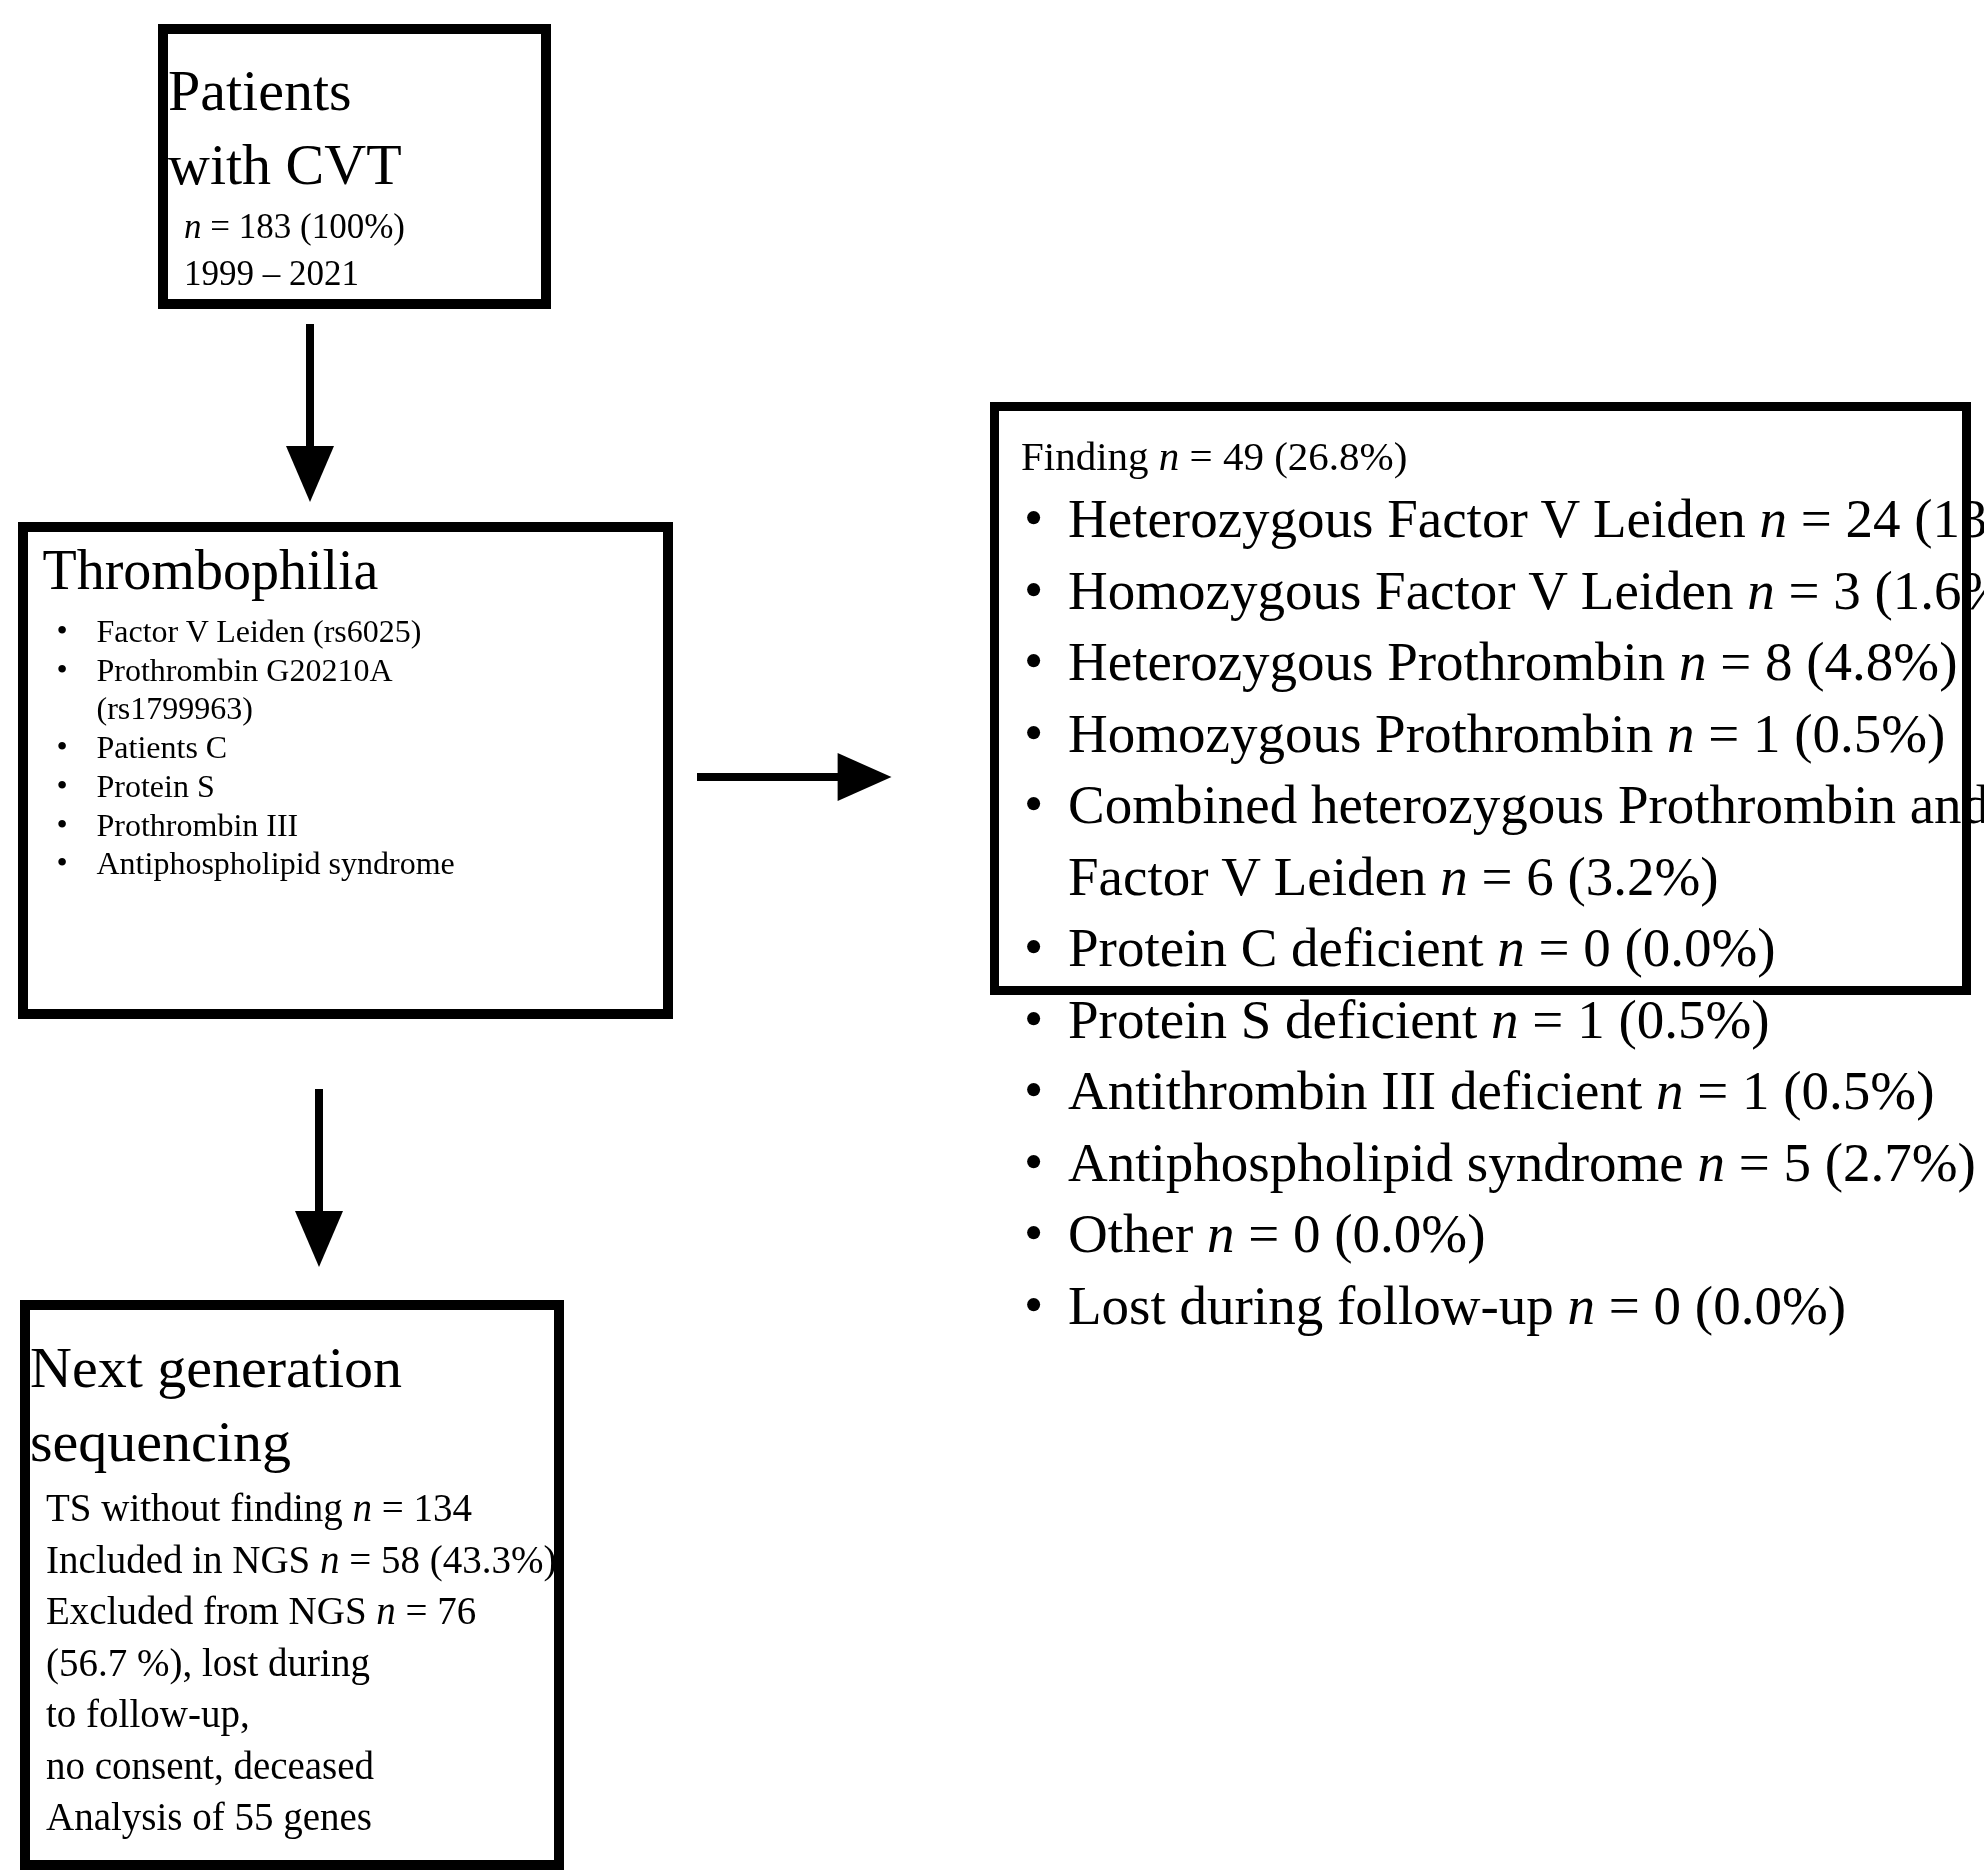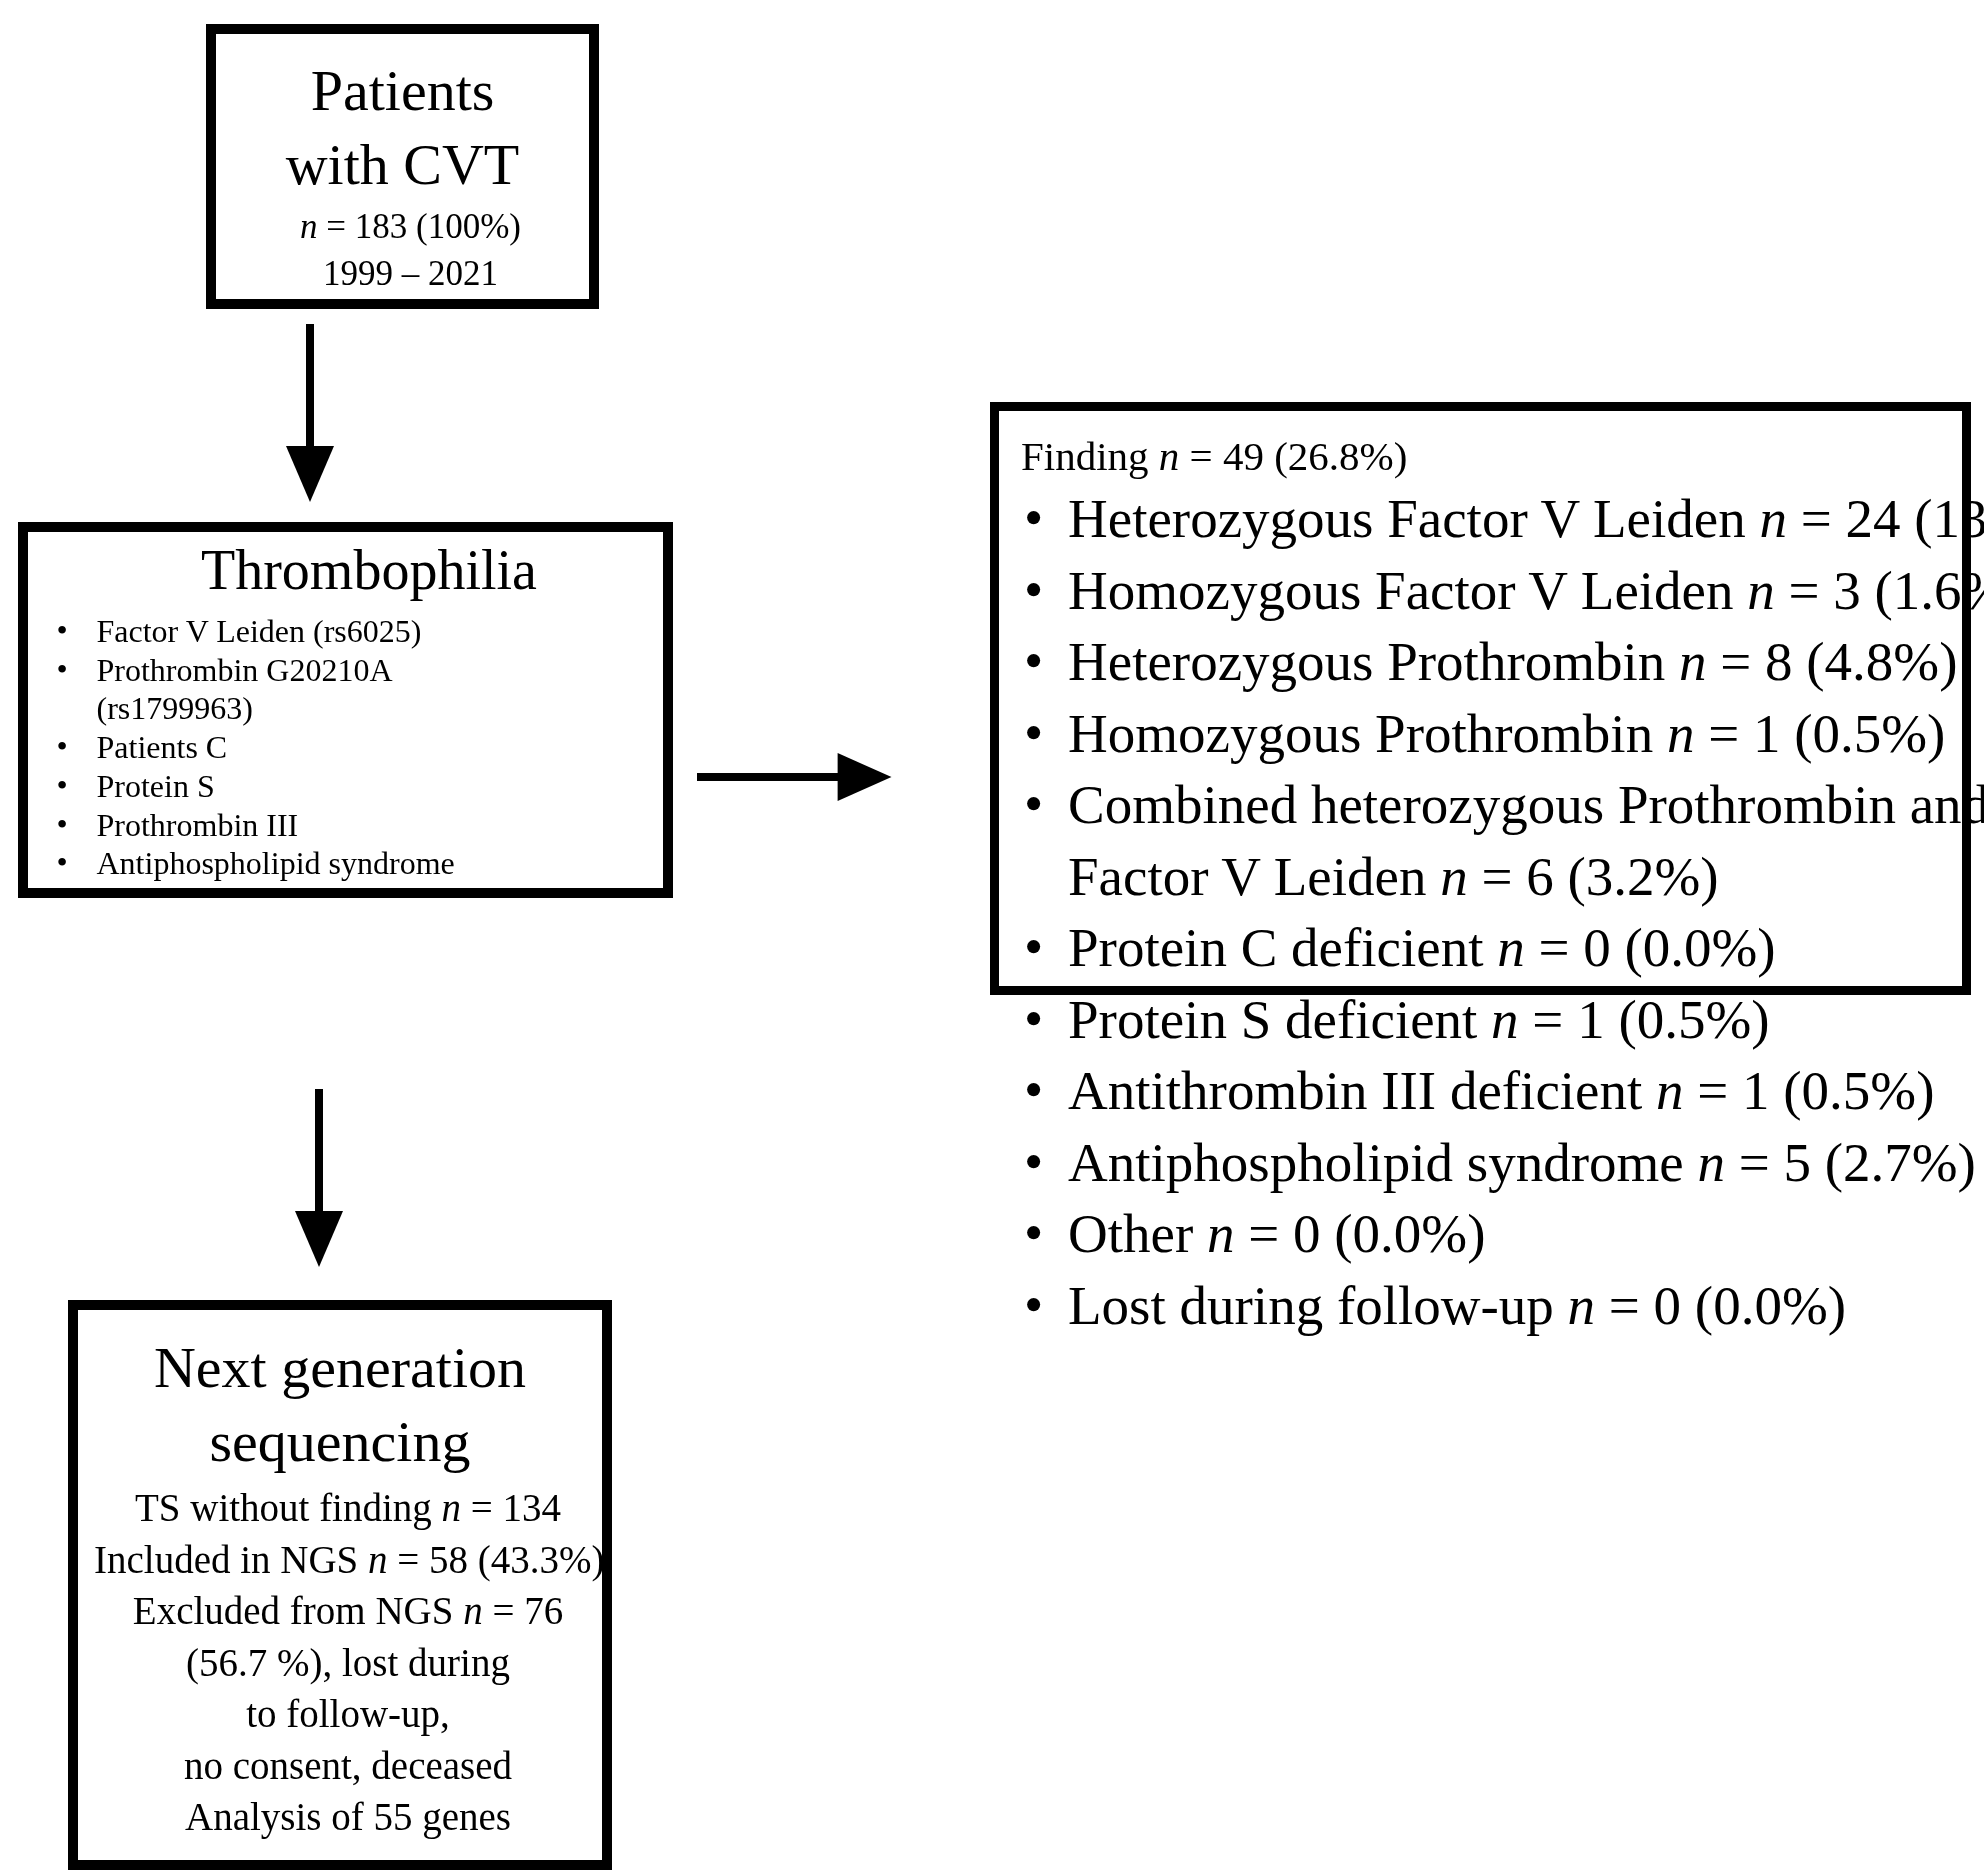--- a/index.html
+++ b/index.html
@@ -10,31 +10,31 @@
     color:#000000;
     font-family:"Liberation Serif", serif;
     overflow:hidden;
   }
   .box{
     position:absolute;
     border:10px solid #000000;
     background:#ffffff;
     box-sizing:border-box;
   }
-  .centered{text-align:center;margin-left:48px;}
+  .centered{text-align:left;}
   .box-title{font-size:56px;line-height:1.27;font-weight:400;}
   .title-xl{font-size:58px;}
   .body-lines{font-size:35px;line-height:1.33;padding-left:16px;}
   .line{white-space:nowrap;}
   .vn{font-style:italic;}
   
   #box-patients{left:158px;top:24px;width:393px;height:285px;padding-top:20px;}
   #box-patients .body-lines{margin-top:3px;}
   
-  #box-screening{left:17.5px;top:522px;width:655px;height:376px;padding:3px 15px 0 15px;}
+  #box-screening{left:17.5px;top:522px;width:655px;height:497px;padding:3px 15px 0 15px;}
   #box-screening .box-title{line-height:1.25;}
   ul.bullets{list-style:none;margin:7px 0 0 0;padding:0;text-align:left;}
   #box-screening ul.bullets{font-size:32px;line-height:1.21;}
   #box-screening li{position:relative;padding-left:54px;margin:0;}
   #box-screening li::before{content:"\2022";position:absolute;left:14px;top:-1px;}
   
   #box-finding{left:990px;top:402px;width:981px;height:593px;border-width:9px;padding:19px 20px 0 22px;font-size:41px;line-height:1.30;text-align:left;}
   #box-finding ul.bullets{margin-top:0;font-size:55px;line-height:1.30;}
   #box-finding li{position:relative;padding-left:47px;}
   #box-finding li::before{content:"\2022";position:absolute;left:3px;top:-1px;}

